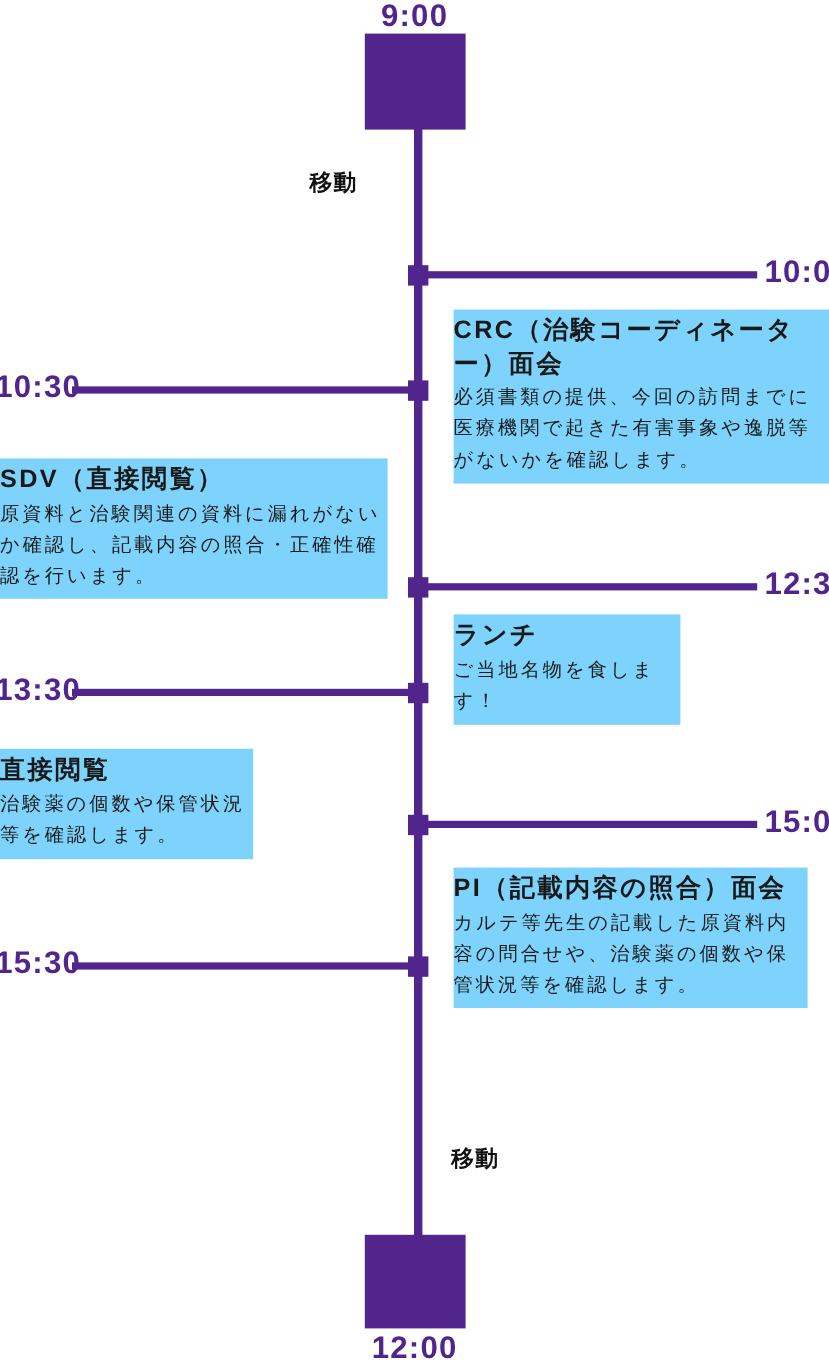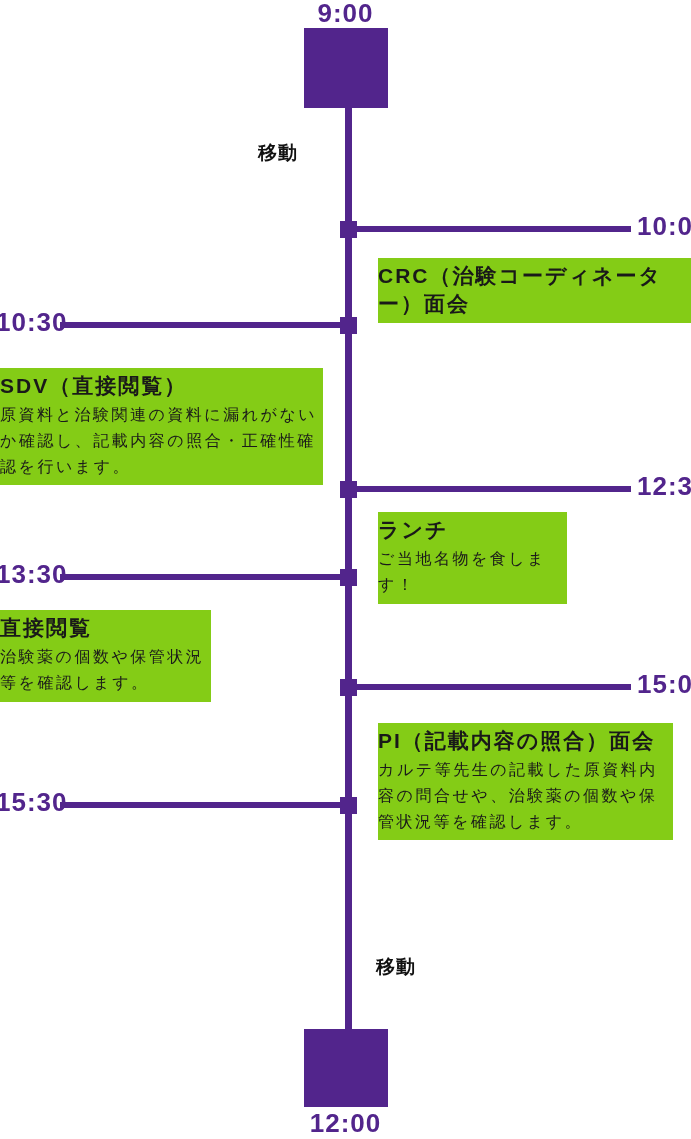--- a/index.html
+++ b/index.html
@@ -94,26 +94,26 @@
     letter-spacing: 1px;
     line-height: 1;
     white-space: nowrap;
   }
   .time-stamp.right { left: 637px; }
   .time-stamp.left  { left: -4px; }
 
   
   .event-card {
     position: absolute;
-    background: #84cc16;
+    background: #7dd3fc;
     padding: 4px 0 6px 0;
     overflow: hidden;
   }
   .event-card.right { left: 378px; }
-  .event-card.left  { left: 0px; }
+  .event-card.left  { left: 0px; margin-top: 14px; }
 
   .event-title {
     color: #191919;
     font-weight: bold;
     font-size: 21px;
     letter-spacing: 2px;
     line-height: 1.32;
     white-space: pre-wrap;
   }
   .event-body {
@@ -139,20 +139,21 @@
   <div class="terminal-time end-time">12:00</div>
 
   <div class="travel-label top">移動</div>
   <div class="travel-label bottom">移動</div>
 
   <div class="node" style="top:221px;"></div>
   <div class="connector right" style="top:226px;"></div>
   <div class="time-stamp right" style="top:213px;">10:00</div>
   <div class="event-card right" style="top:258px; width:313px;">
     <div class="event-title">CRC（治験コーディネーター）面会</div>
+    <div class="event-body">必須書類の提供、今回の訪問までに医療機関で起きた有害事象や逸脱等がないかを確認します。</div>
   </div>
 
   <div class="node" style="top:317px;"></div>
   <div class="connector left" style="top:322px;"></div>
   <div class="time-stamp left" style="top:309px;">10:30</div>
   <div class="event-card left" style="top:368px; width:323px;">
     <div class="event-title">SDV（直接閲覧）</div>
     <div class="event-body">原資料と治験関連の資料に漏れがないか確認し、記載内容の照合・正確性確認を行います。</div>
   </div>
 

